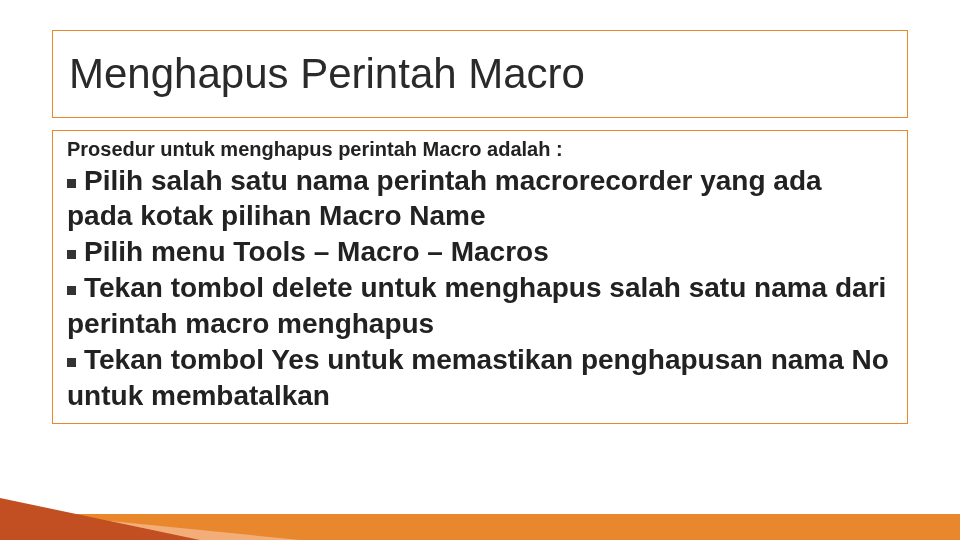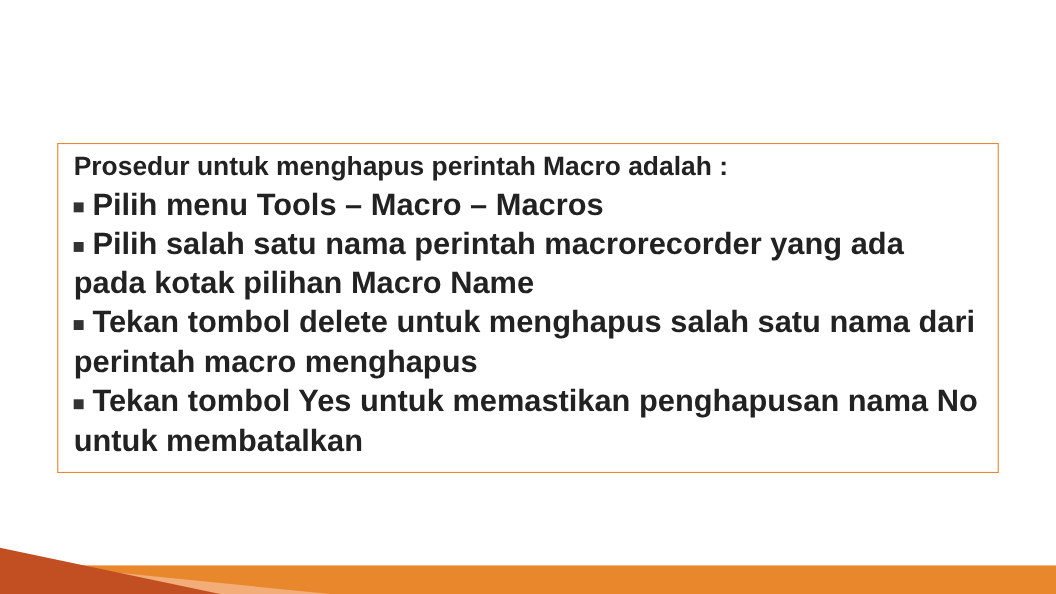--- a/index.html
+++ b/index.html
@@ -24,21 +24,21 @@
   }
   .body-box {
     position: absolute;
     left: 52px;
     top: 130px;
     width: 856px;
     border: 1px solid #e8872b;
     padding: 6px 14px 10px 14px;
   }
   .intro {
-    font-size: 24px;
+    font-size: 20px;
     font-weight: 700;
     color: #222;
     line-height: 1.28;
   }
   .item {
     font-size: 28px;
     font-weight: 700;
     color: #222;
     line-height: 1.28;
     padding-left: 0;
@@ -77,25 +77,28 @@
     border-bottom: 30px solid #f5b487;
     border-right: 300px solid transparent;
     opacity: 0.85;
   }
 </style>
 </head>
 <body>
 
 <div class="slide">
 
+  <div class="title-box">
+    <h1>Menghapus Perintah Macro</h1>
+  </div>
 
   <div class="body-box">
     <div class="intro">Prosedur untuk menghapus perintah Macro adalah :</div>
+    <div class="item"><span class="bullet"></span><span>Pilih salah satu nama perintah macrorecorder yang ada pada kotak pilihan Macro Name</span></div>
     <div class="item"><span class="bullet"></span><span>Pilih menu Tools – Macro – Macros</span></div>
-    <div class="item"><span class="bullet"></span><span>Pilih salah satu nama perintah macrorecorder yang ada pada kotak pilihan Macro Name</span></div>
     <div class="item"><span class="bullet"></span><span>Tekan tombol delete untuk menghapus salah satu nama dari perintah macro menghapus</span></div>
     <div class="item"><span class="bullet"></span><span>Tekan tombol Yes untuk memastikan penghapusan nama No untuk membatalkan</span></div>
   </div>
 
   <div class="bottom-bar"></div>
   <div class="wedge-light"></div>
   <div class="wedge"></div>
 
 </div>
 

